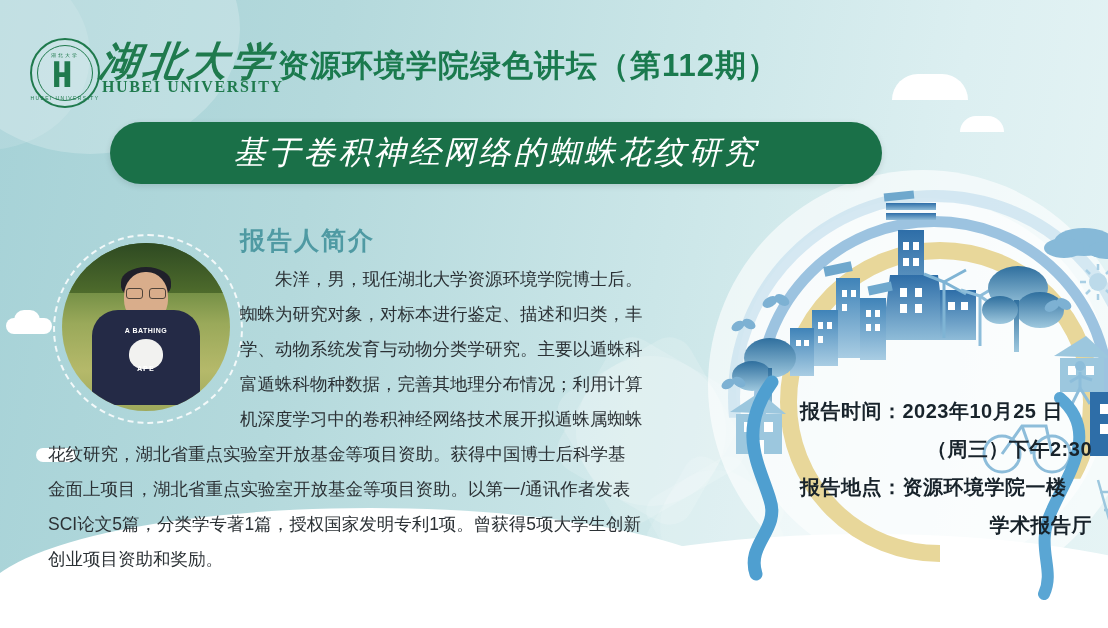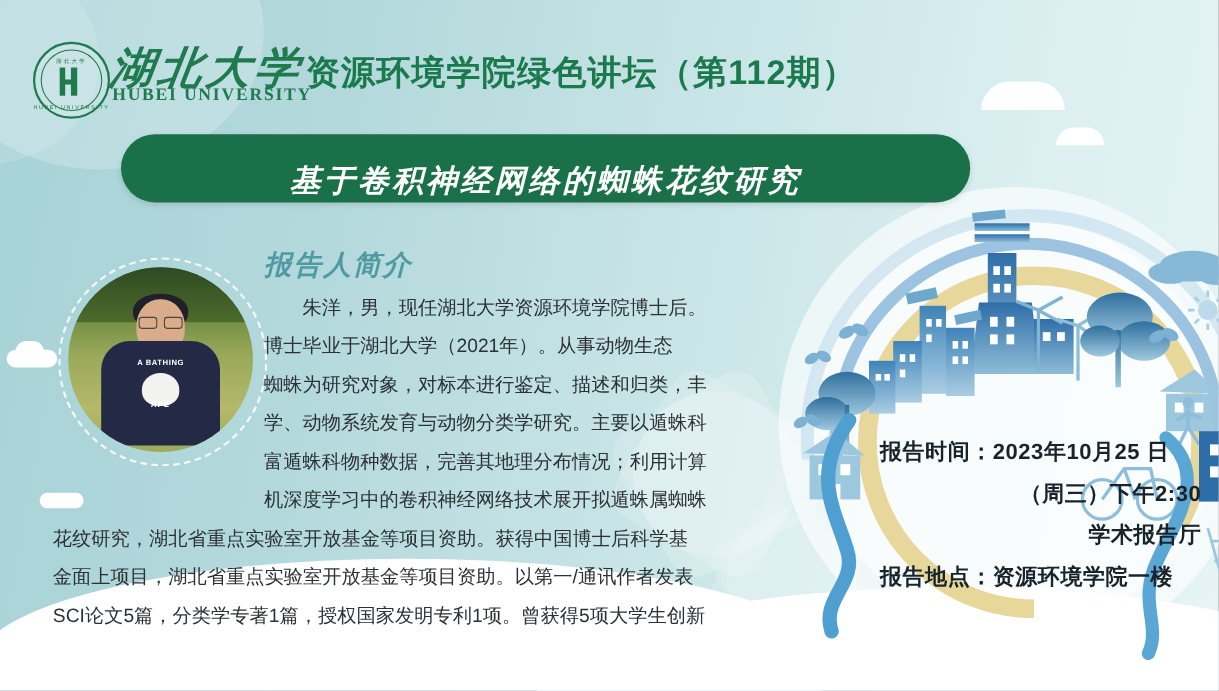--- a/index.html
+++ b/index.html
@@ -38,22 +38,22 @@
            font-size:40px;font-style:italic;font-weight:700;color:#1f7a4d;letter-spacing:4px;
            transform:skewX(-8deg);}
   .logo-en{position:absolute;left:102px;top:78px;font-family:"Liberation Serif","DejaVu Serif",serif;
            font-size:16px;font-weight:700;color:#1f7a4d;letter-spacing:1.6px;}
   .header-title{position:absolute;left:278px;top:45px;font-size:31px;font-weight:700;color:#1a7a4e;
                 letter-spacing:1px;white-space:nowrap;}
   
   .banner{position:absolute;left:110px;top:122px;width:772px;height:62px;border-radius:34px;
           background:#1a7048;box-shadow:0 2px 6px rgba(0,0,0,.12);}
   .banner-text{position:absolute;left:0;top:0;width:100%;height:100%;display:flex;align-items:center;
-               justify-content:center;color:#ffffff;font-size:28px;font-weight:700;letter-spacing:3px;
-               font-family:"Liberation Serif","DejaVu Serif",serif;font-style:italic;margin-top:12px;}
+               justify-content:center;color:#ffffff;font-size:32px;font-weight:400;letter-spacing:3px;
+               font-family:"Liberation Serif","DejaVu Serif",serif;font-style:italic;}
   
   .photo-wrap{position:absolute;left:62px;top:243px;width:168px;height:168px;}
   .photo-dash{position:absolute;left:-9px;top:-9px;width:186px;height:186px;border-radius:50%;
               border:2px dashed rgba(255,255,255,.85);}
   .photo{position:absolute;inset:0;border-radius:50%;overflow:hidden;
          background:linear-gradient(180deg,#3f5f2e 0%,#6f8c43 26%,#9aa95a 48%,#b5b96a 76%,#9ea95c 100%);}
   .ph-sky{position:absolute;left:0;top:0;width:100%;height:30%;
           background:linear-gradient(180deg,#2e4a22,#4e6b2c);}
   .ph-head{position:absolute;left:50%;top:17%;transform:translateX(-50%);width:44px;height:50px;
            border-radius:48% 48% 44% 44%;background:#d9ad8b;}
@@ -65,21 +65,21 @@
   .ph-body{position:absolute;left:50%;top:40%;transform:translateX(-50%);width:108px;height:95px;
            border-radius:26px 26px 10px 10px;background:#242a46;}
   .ph-logo{position:absolute;left:50%;top:57%;transform:translateX(-50%);width:34px;height:30px;
            border-radius:50% 50% 44% 44%;background:#f2f2f0;}
   .ph-txt1{position:absolute;left:50%;top:50%;transform:translateX(-50%);color:#fff;font-size:7px;
            font-weight:700;letter-spacing:.5px;white-space:nowrap;}
   .ph-txt2{position:absolute;left:50%;top:72%;transform:translateX(-50%);color:#fff;font-size:8px;
            font-weight:700;letter-spacing:1px;font-family:Liberation Mono, monospace;}
   
   .section-title{position:absolute;left:240px;top:224px;font-size:25px;font-weight:700;color:#4f9aa3;
-                 letter-spacing:2px;font-style:italic;}
+                 letter-spacing:2px;}
   .intro{position:absolute;left:48px;top:262px;width:660px;font-size:17.5px;line-height:35px;
          color:#2b3135;text-align:justify;}
   .intro p{margin:0;}
   .intro-indent{padding-left:192px;text-indent:2em;}
   .intro-wrap2{padding-left:192px;}
   .intro-full{padding-left:0;}
   
   .eco{position:absolute;right:-30px;top:170px;width:430px;height:430px;}
   .eco-white{position:absolute;left:0;top:0;width:430px;height:430px;border-radius:50%;
              background:rgba(255,255,255,.62);}
@@ -345,30 +345,30 @@
       <div class="ph-logo"></div>
       <div class="ph-txt1">A BATHING</div>
       <div class="ph-txt2">APE</div>
     </div>
   </div>
 
   <div class="section-title">报告人简介</div>
 
   <div class="intro">
     <p class="intro-indent">朱洋，男，现任湖北大学资源环境学院博士后。</p>
-    <p class="intro-wrap2">博士毕业于湖北大学（2021年）。从事动物生态</p>
     <p class="intro-wrap2">蜘蛛为研究对象，对标本进行鉴定、描述和归类，丰</p>
     <p class="intro-wrap2">学、动物系统发育与动物分类学研究。主要以遁蛛科</p>
     <p class="intro-wrap2">富遁蛛科物种数据，完善其地理分布情况；利用计算</p>
     <p class="intro-wrap2">机深度学习中的卷积神经网络技术展开拟遁蛛属蜘蛛</p>
     <p class="intro-full">花纹研究，湖北省重点实验室开放基金等项目资助。获得中国博士后科学基</p>
     <p class="intro-full">金面上项目，湖北省重点实验室开放基金等项目资助。以第一/通讯作者发表</p>
     <p class="intro-full">SCI论文5篇，分类学专著1篇，授权国家发明专利1项。曾获得5项大学生创新</p>
+    <p class="intro-full">创业项目资助和奖励。</p>
   </div>
 
   <div class="info">
     <span class="ln">报告时间：2023年10月25 日</span>
     <span class="ln r">（周三）下午2:30</span>
+    <span class="ln">报告地点：资源环境学院一楼</span>
     <span class="ln r">学术报告厅</span>
-    <span class="ln">报告地点：资源环境学院一楼</span>
   </div>
 
 </div>
 
 </body></html>

